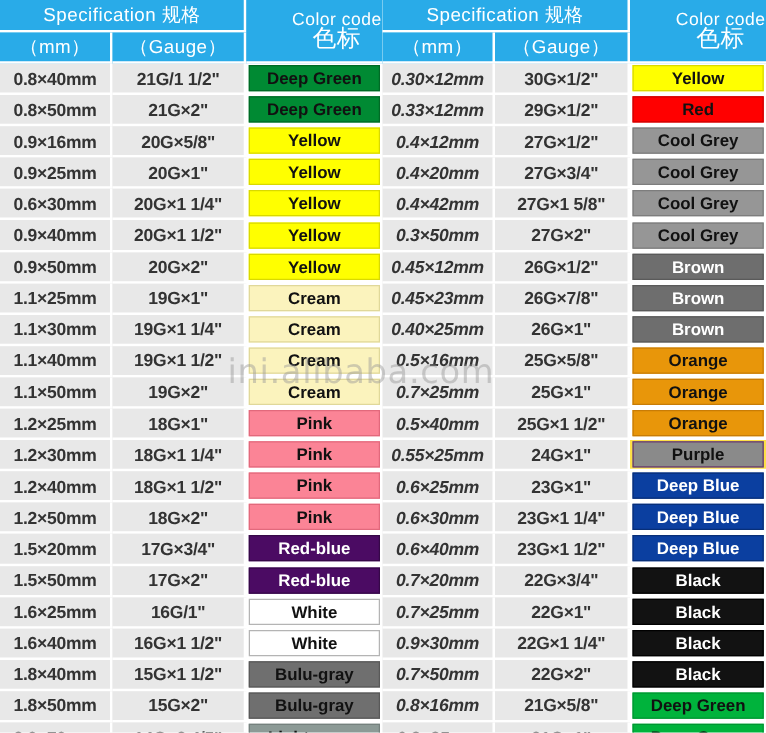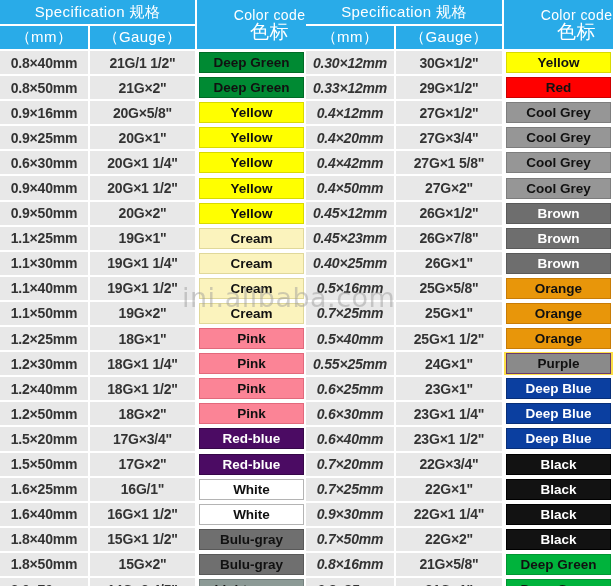--- a/index.html
+++ b/index.html
@@ -375,21 +375,21 @@
           </div>
         </div>
         <div class="row">
           <div class="cell c-mm">0.4×42mm</div>
           <div class="cell c-gauge">27G×1 5/8"</div>
           <div class="cell c-color" style="background: rgb(255, 255, 255);">
             <div class="swatch" style="background: rgb(150, 150, 150); color: rgb(17, 17, 17); border-color: rgb(125, 125, 125);">Cool Grey</div>
           </div>
         </div>
         <div class="row">
-          <div class="cell c-mm">0.4×50mm</div>
+          <div class="cell c-mm">0.3×50mm</div>
           <div class="cell c-gauge">27G×2"</div>
           <div class="cell c-color" style="background: rgb(255, 255, 255);">
             <div class="swatch" style="background: rgb(150, 150, 150); color: rgb(17, 17, 17); border-color: rgb(125, 125, 125);">Cool Grey</div>
           </div>
         </div>
         <div class="row">
           <div class="cell c-mm">0.45×12mm</div>
           <div class="cell c-gauge">26G×1/2"</div>
           <div class="cell c-color" style="background: rgb(255, 255, 255);">
             <div class="swatch" style="background: rgb(110, 110, 110); color: rgb(255, 255, 255); border-color: rgb(90, 90, 90);">Brown</div>

